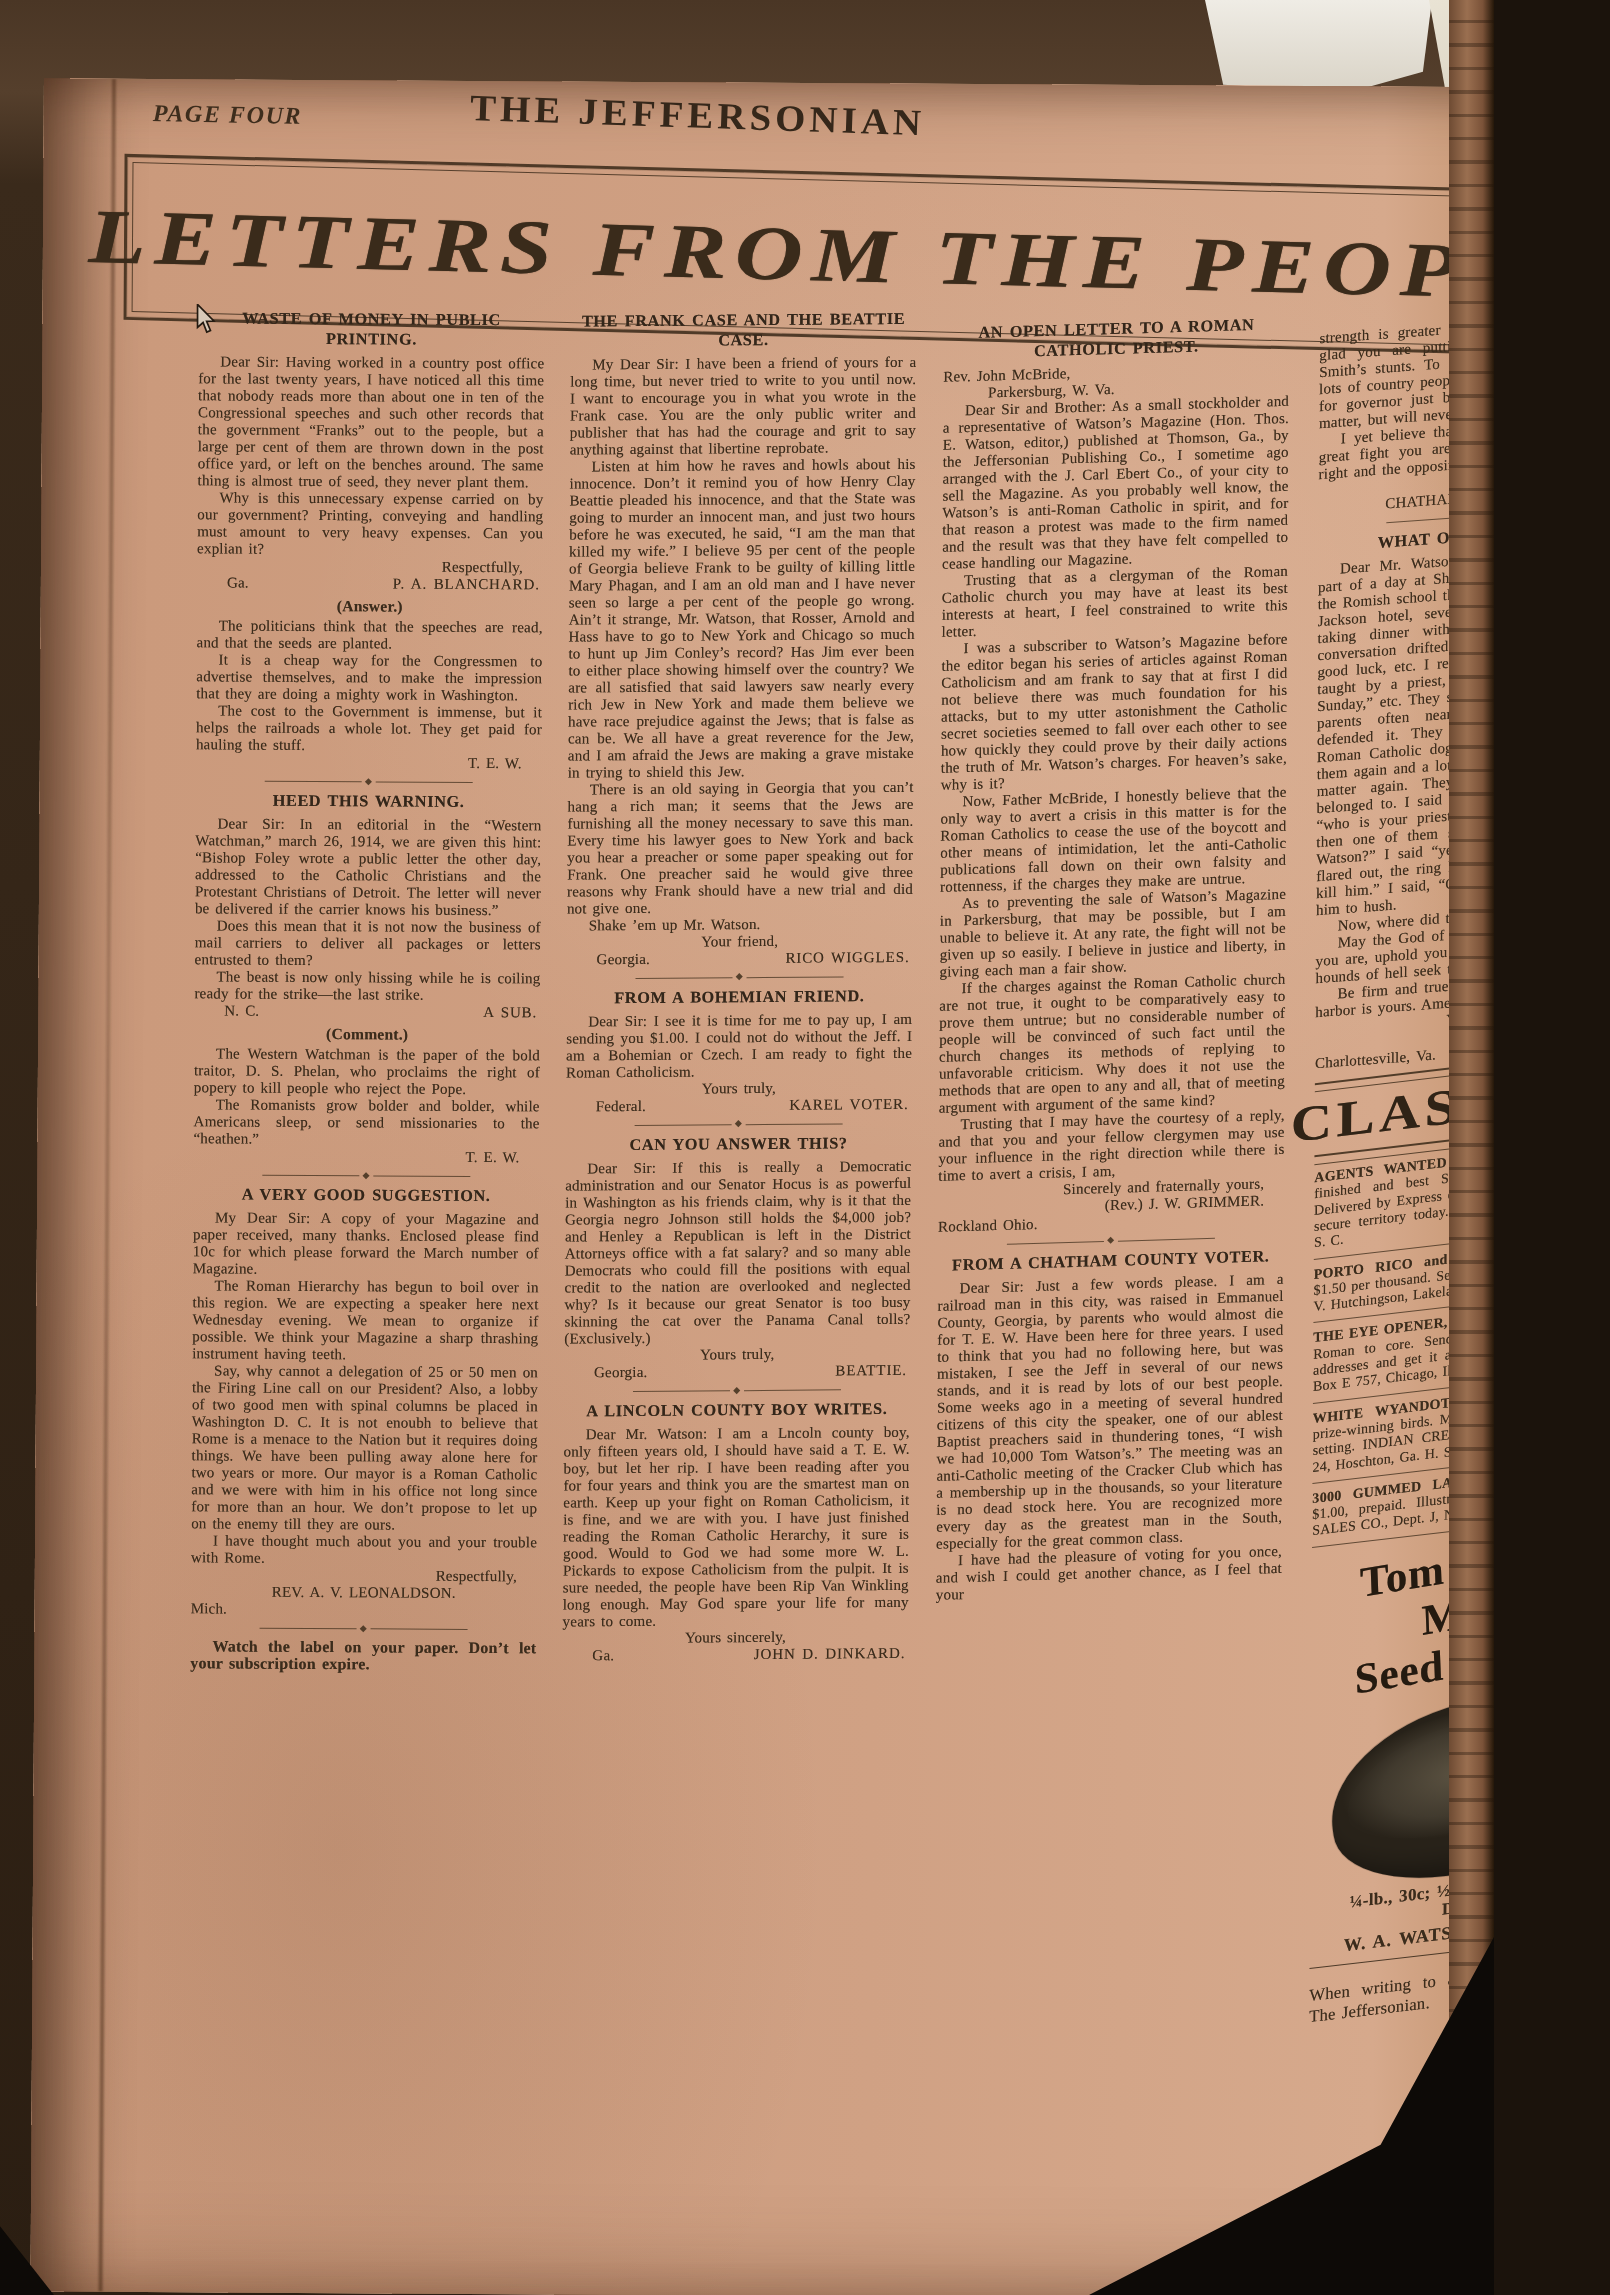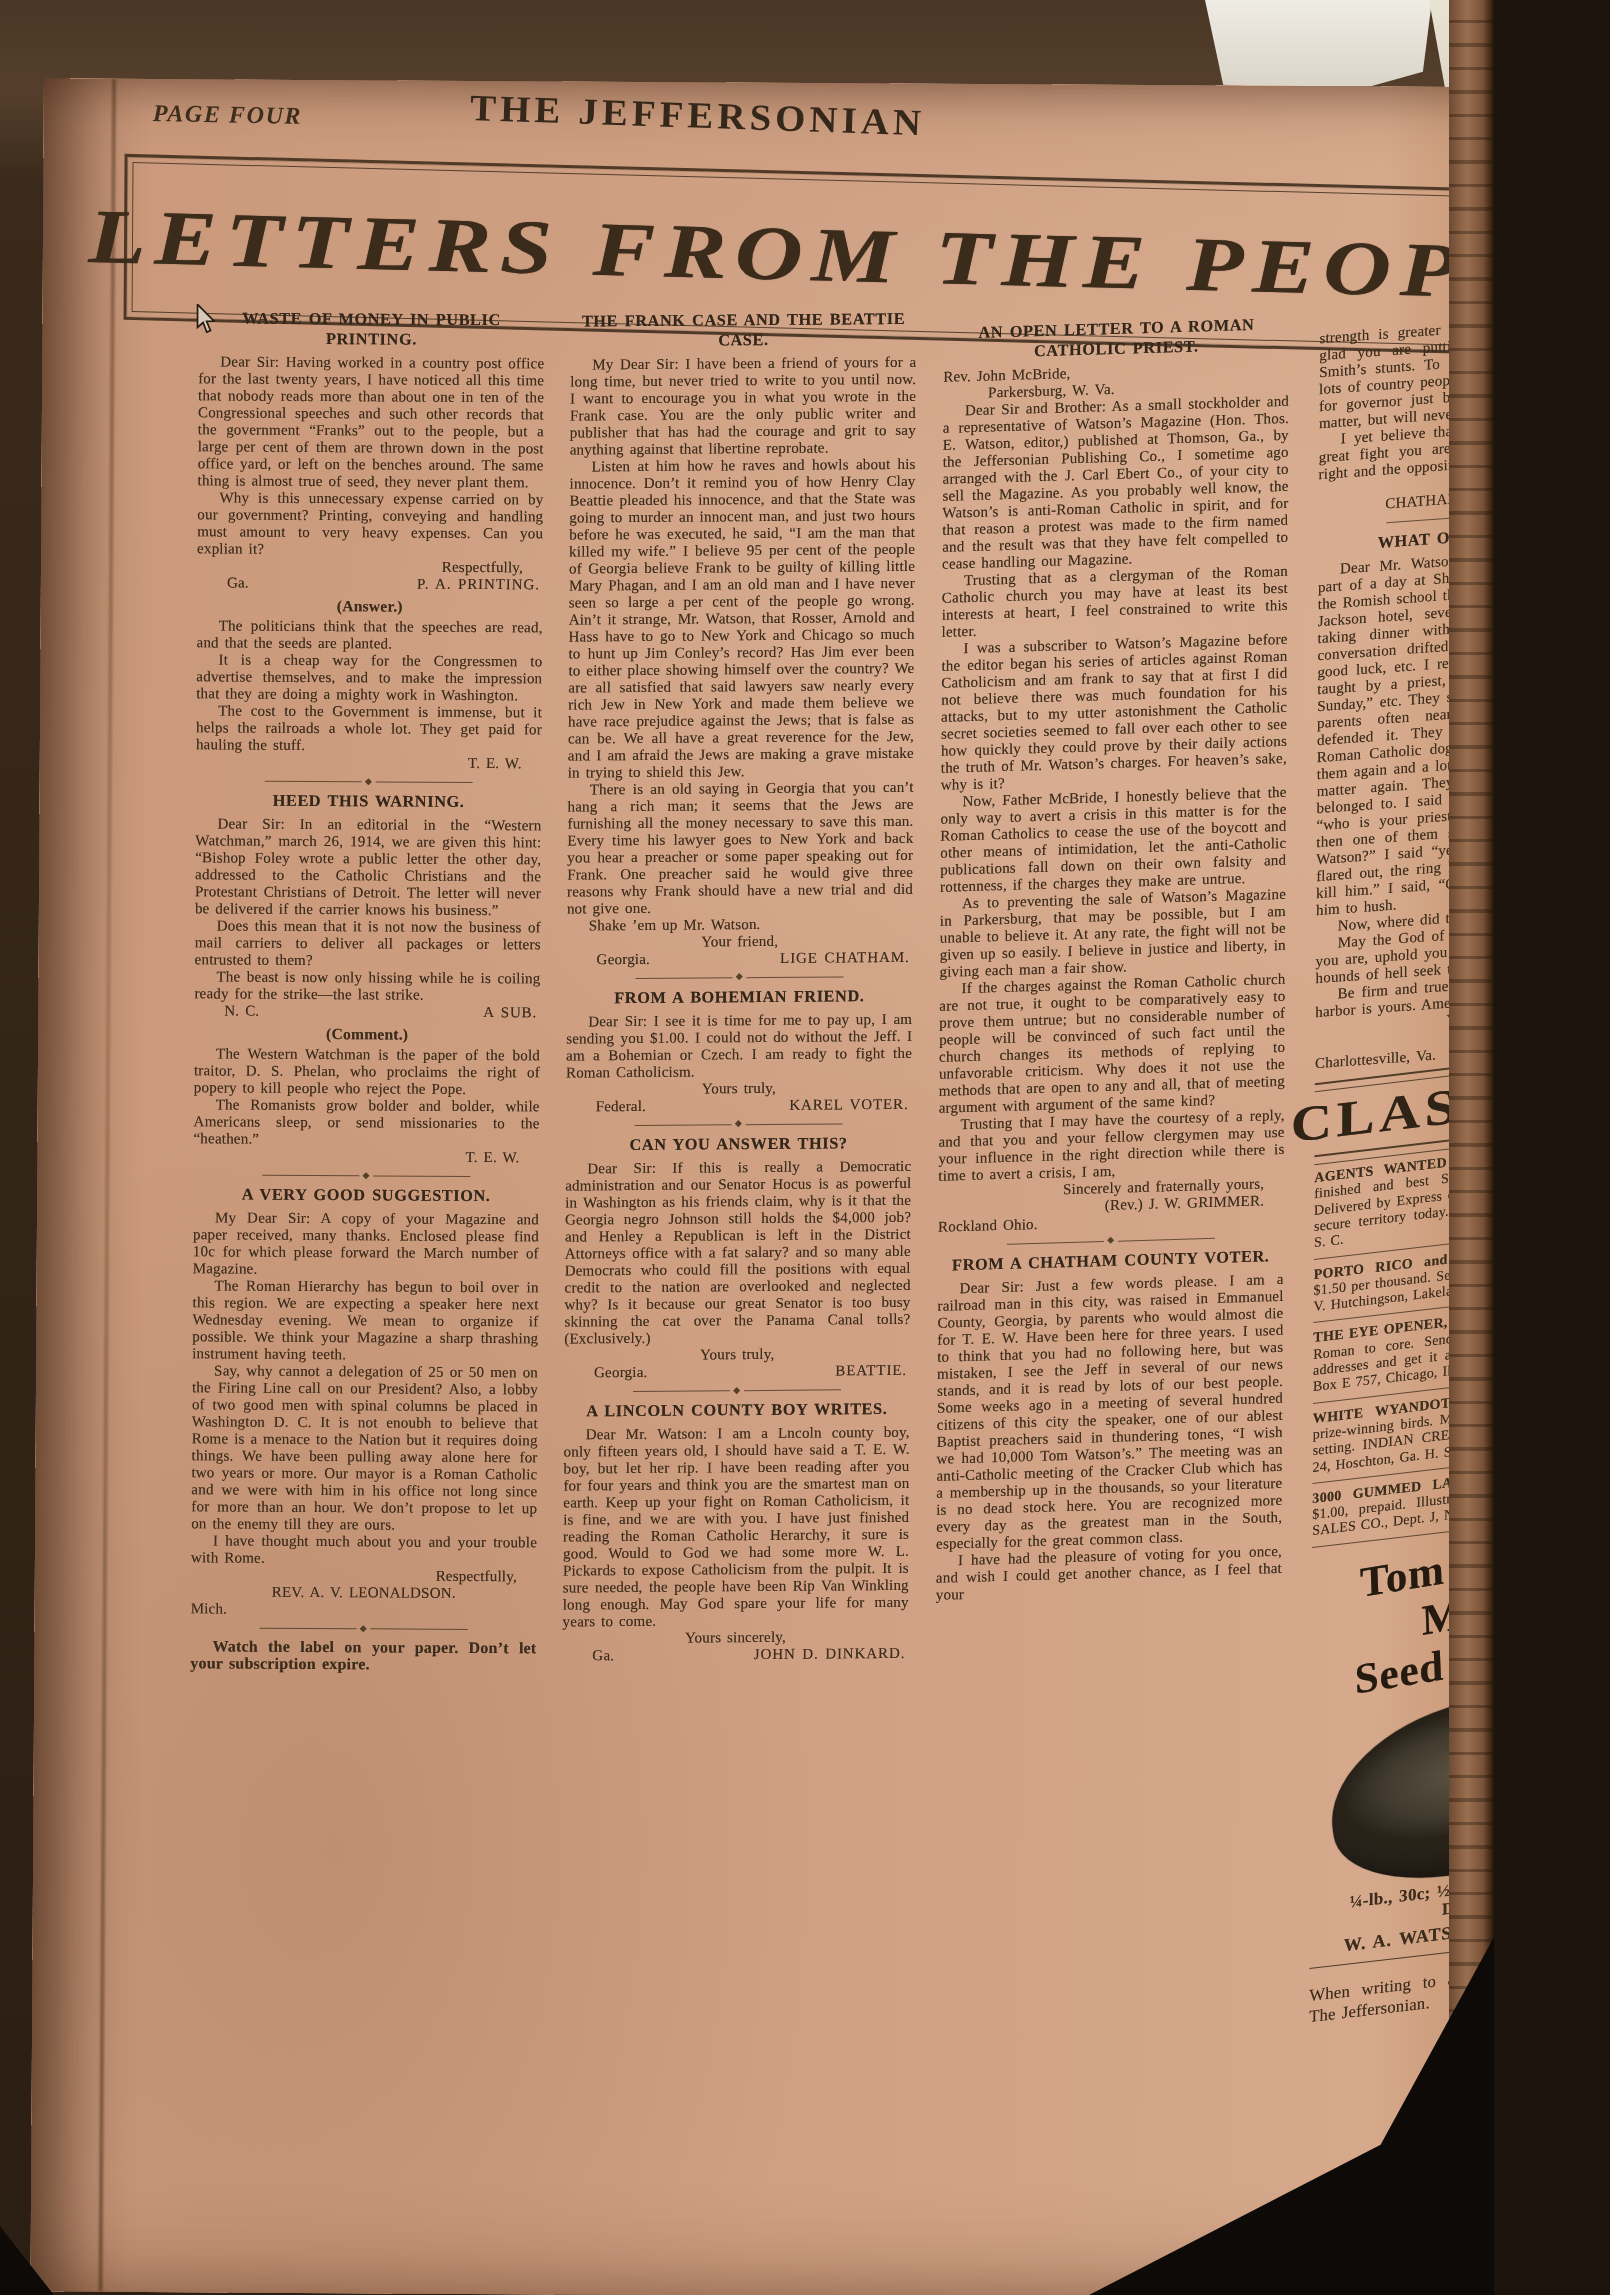--- a/index.html
+++ b/index.html
@@ -120,21 +120,21 @@
     </div>
 
     <div id="columns">
         <div class="col col1">
           <div class="article-heading">WASTE OF MONEY IN PUBLIC PRINTING.</div>
           <p class="para">Dear Sir: Having worked in a country post office for the last twenty years, I have noticed all this time that nobody reads more than about one in ten of the Congressional speeches and such other records that the government “Franks” out to the people, but a large per cent of them are thrown down in the post office yard, or left on the benches around. The same thing is almost true of seed, they never plant them.</p>
           <p class="para">Why is this unnecessary expense carried on by our government? Printing, conveying and handling must amount to very heavy expenses. Can you explian it?</p>
           <div class="line-right">Respectfully,</div>
           <div class="sig-row">
             <span class="sig-place">Ga.</span>
-            <span class="sig-name">P. A. PRINTING.</span>
+            <span class="sig-name">P. A. BLANCHARD.</span>
           </div>
           <div class="article-sub">(Answer.)</div>
           <p class="para">The politicians think that the speeches are read, and that the seeds are planted.</p>
           <p class="para">It is a cheap way for the Congressmen to advertise themselves, and to make the impression that they are doing a mighty work in Washington.</p>
           <p class="para">The cost to the Government is immense, but it helps the railroads a whole lot. They get paid for hauling the stuff.</p>
           <div class="line-right">T. E. W.</div>
           <div class="divider">
             <span class="dl"></span>
             <span class="diamond"></span>
             <span class="dl"></span>
@@ -173,21 +173,21 @@
         </div>
         <div class="col col2">
           <div class="article-heading">THE FRANK CASE AND THE BEATTIE CASE.</div>
           <p class="para">My Dear Sir: I have been a friend of yours for a long time, but never tried to write to you until now. I want to encourage you in what you wrote in the Frank case. You are the only public writer and publisher that has had the courage and grit to say anything against that libertine reprobate.</p>
           <p class="para">Listen at him how he raves and howls about his innocence. Don’t it remind you of how Henry Clay Beattie pleaded his innocence, and that the State was going to murder an innocent man, and just two hours before he was executed, he said, “I am the man that killed my wife.” I believe 95 per cent of the people of Georgia believe Frank to be guilty of killing little Mary Phagan, and I am an old man and I have never seen so large a per cent of the people go wrong. Ain’t it strange, Mr. Watson, that Rosser, Arnold and Hass have to go to New York and Chicago so much to hunt up Jim Conley’s record? Has Jim ever been to either place showing himself over the country? We are all satisfied that said lawyers saw nearly every rich Jew in New York and made them believe we have race prejudice against the Jews; that is false as can be. We all have a great reverence for the Jew, and I am afraid the Jews are making a grave mistake in trying to shield this Jew.</p>
           <p class="para">There is an old saying in Georgia that you can’t hang a rich man; it seems that the Jews are furnishing all the money necessary to save this man. Every time his lawyer goes to New York and back you hear a preacher or some paper speaking out for Frank. One preacher said he would give three reasons why Frank should have a new trial and did not give one.</p>
           <p class="para">Shake ’em up Mr. Watson.</p>
           <div class="line-center">Your friend,</div>
           <div class="sig-row">
             <span class="sig-place">Georgia.</span>
-            <span class="sig-name">LIGE CHATHAM.</span>
+            <span class="sig-name">RICO WIGGLES.</span>
           </div>
           <div class="divider">
             <span class="dl"></span>
             <span class="diamond"></span>
             <span class="dl"></span>
           </div>
           <div class="article-heading">FROM A BOHEMIAN FRIEND.</div>
           <p class="para">Dear Sir: I see it is time for me to pay up, I am sending you $1.00. I could not do without the Jeff. I am a Bohemian or Czech. I am ready to fight the Roman Catholicism.</p>
           <div class="line-center">Yours truly,</div>
           <div class="sig-row">

